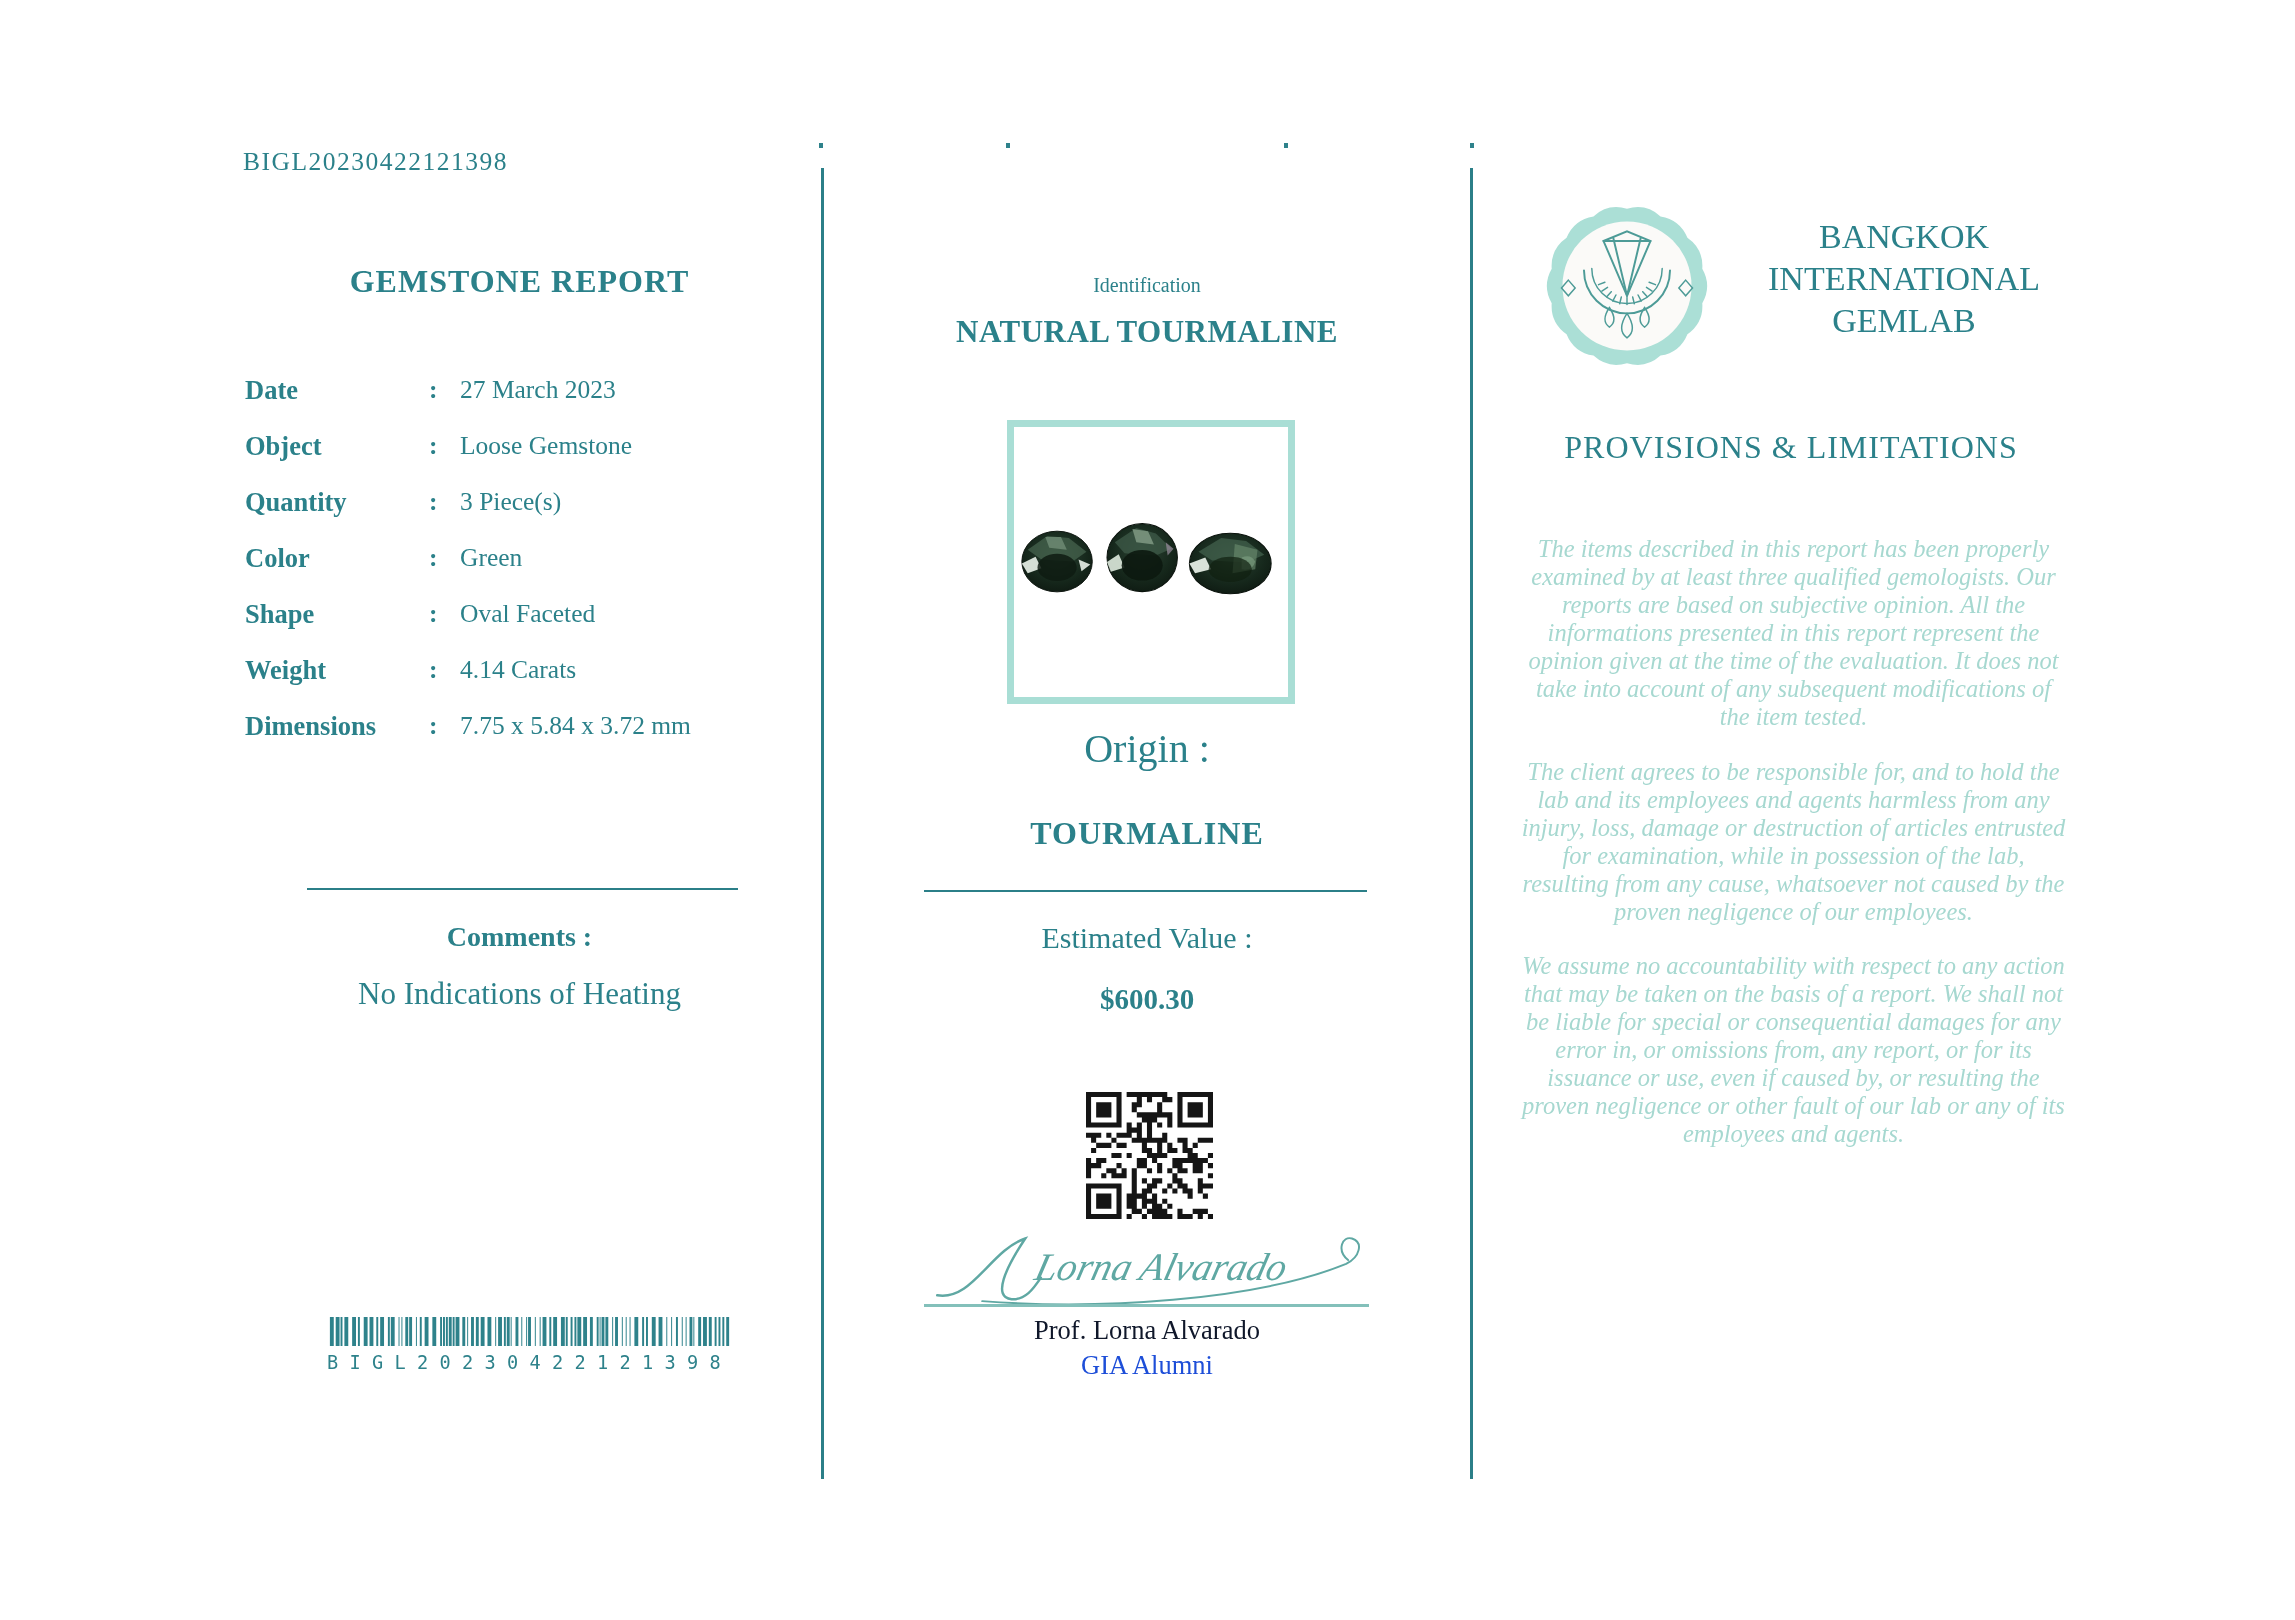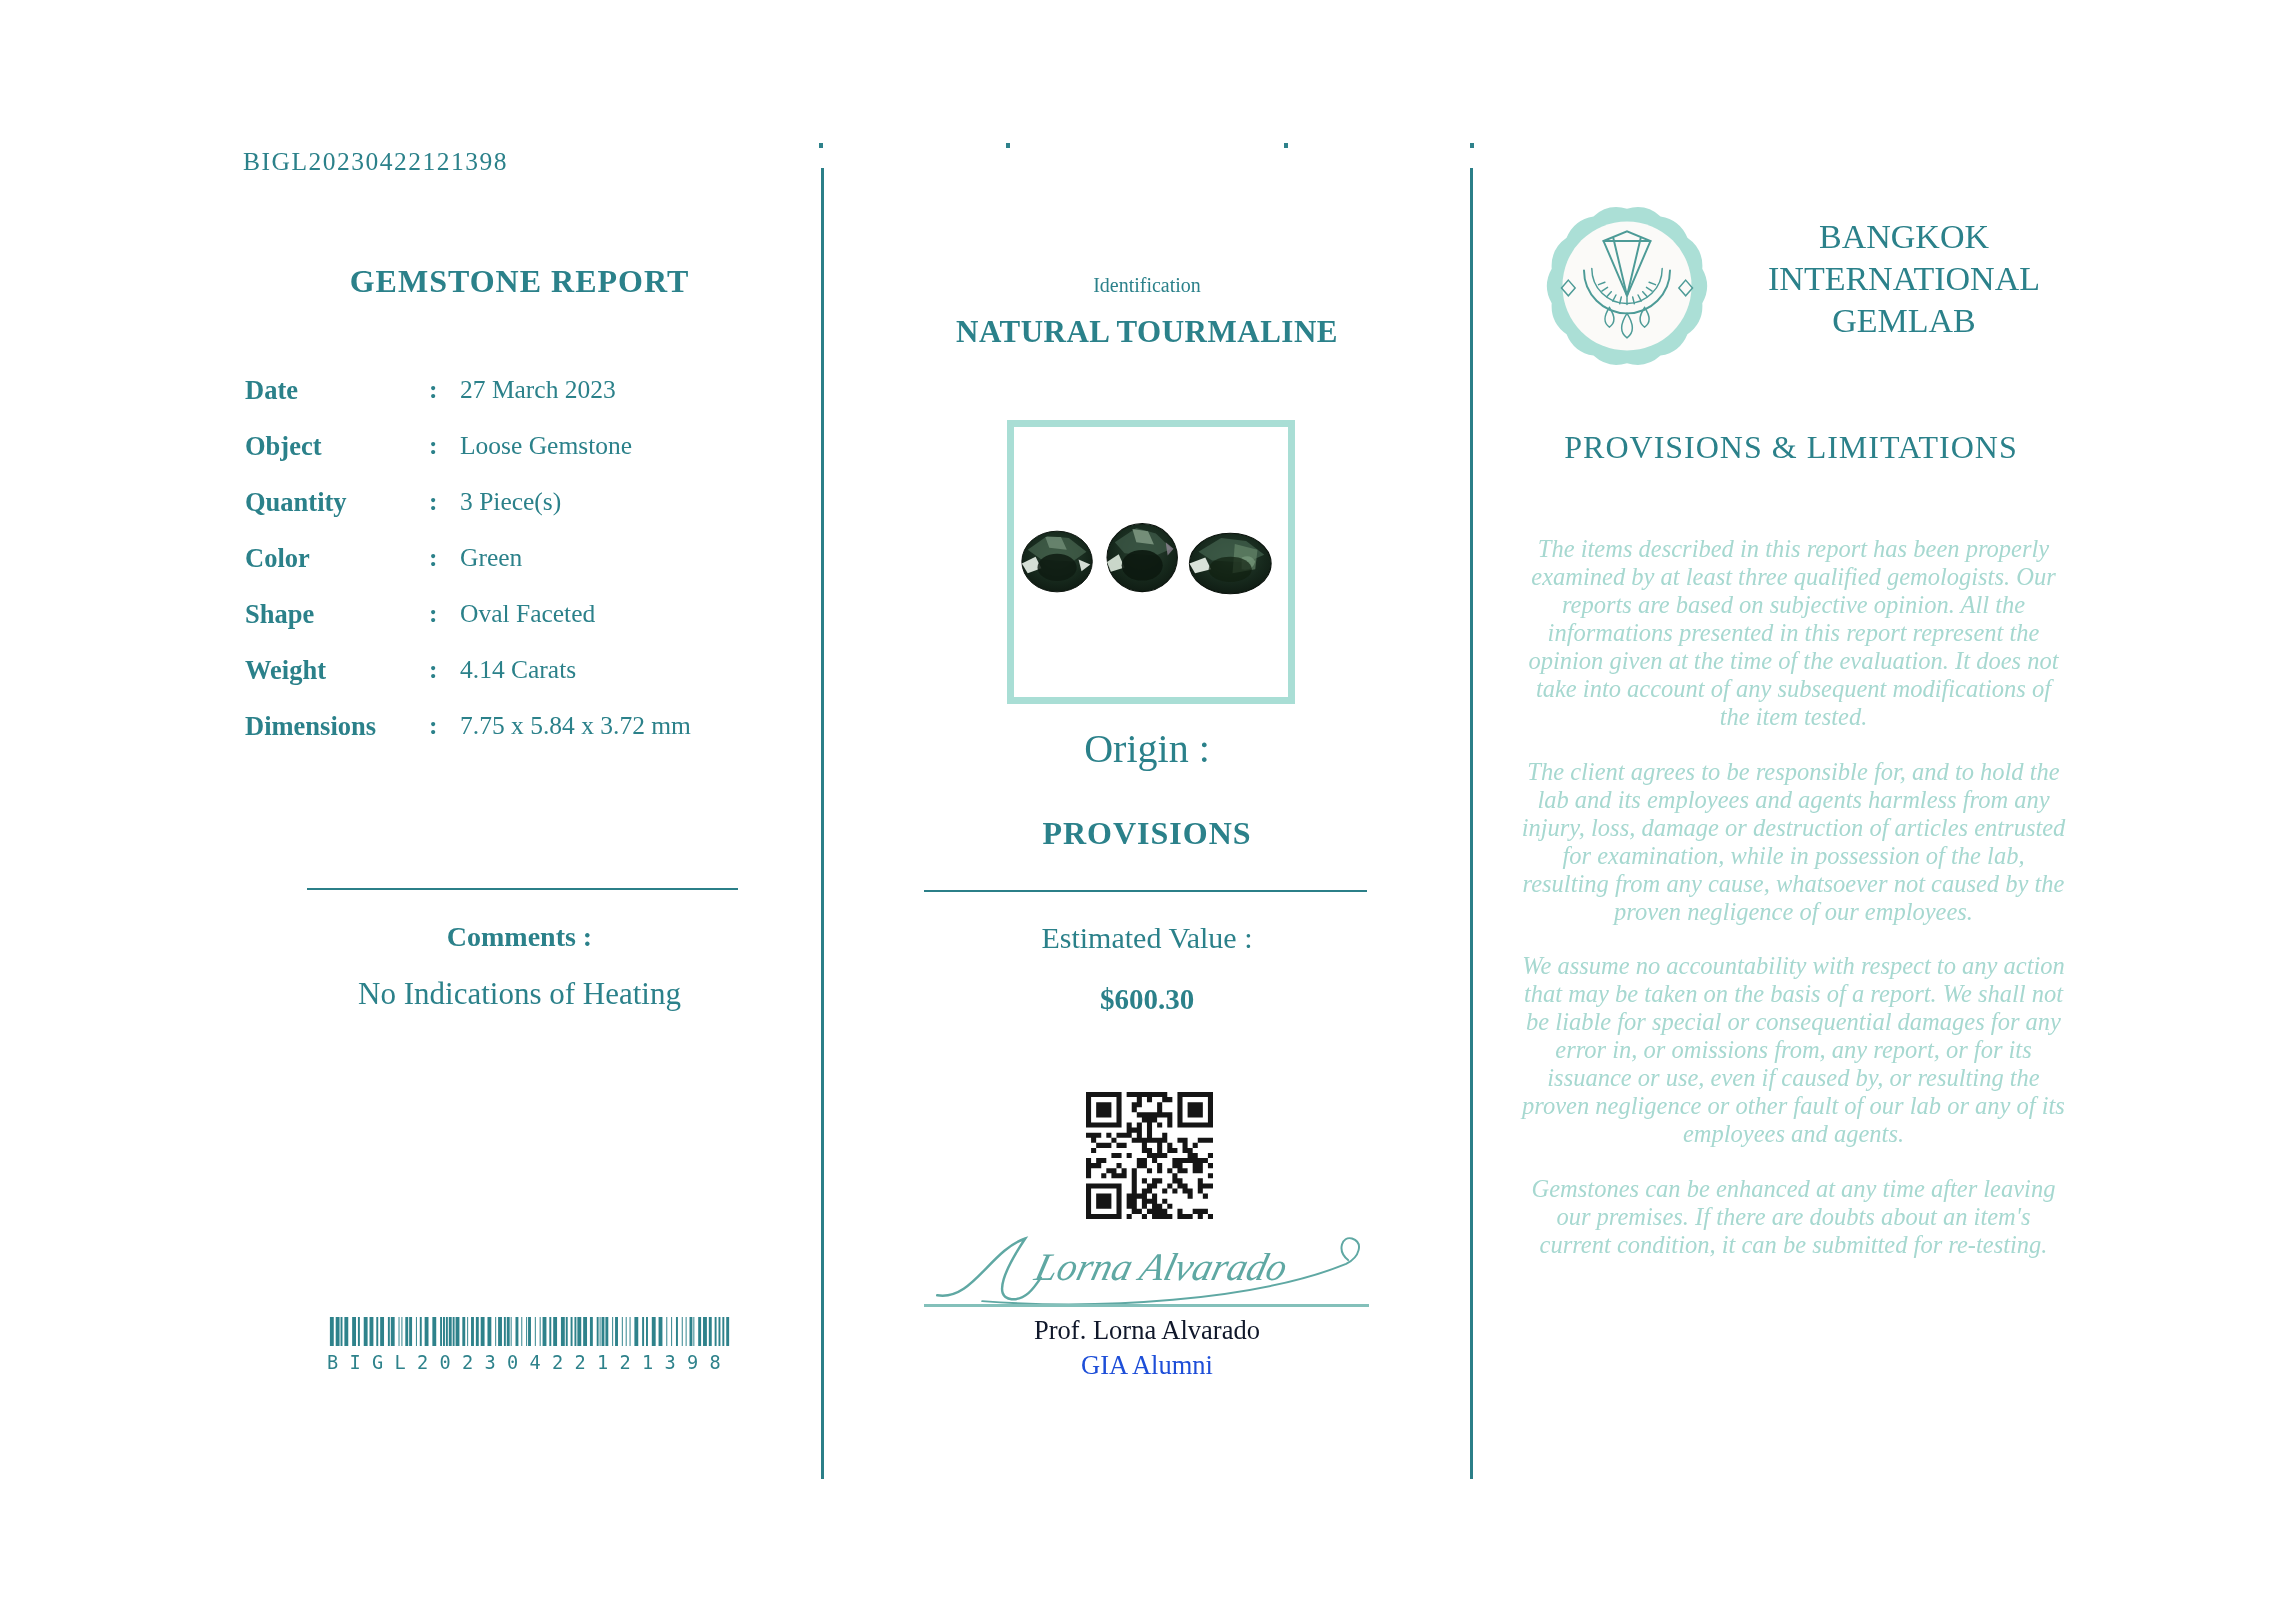--- a/index.html
+++ b/index.html
@@ -147,21 +147,21 @@
       <path d="M-28,-12 L-8,-26 L14,-23 L30,-9 L14,-1 L-16,-3 Z" fill="#41604c" opacity="0.75"></path>
       <path d="M4,-20 L24,-14 L22,6 L2,10 Z" fill="#6c8e70" opacity="0.6"></path>
       <path d="M10,-6 q8,-4 12,4 q-2,10 -12,8 Z" fill="#7fa183" opacity="0.6"></path>
       <polygon points="-36,0 -22,-6 -17,6 -31,10" fill="#e4ece4" opacity="0.95"></polygon>
       <ellipse cy="6" rx="19" ry="13" fill="#10200f" opacity="0.7"></ellipse>
     </g>
   </svg>
 </div>
 
 <div class="abs mid origin-label">Origin :</div>
-<div class="abs mid origin-value">PROVISIONS</div>
+<div class="abs mid origin-value">TOURMALINE</div>
 <div class="abs mid-divider"></div>
 <div class="abs mid value-label">Estimated Value :</div>
 <div class="abs mid value-amount">$600.30</div>
 
 <div class="abs qr-wrap">
   <svg id="qr-svg" width="127" height="127" viewBox="0 0 130 130">
       <path d="M0.0,0.0h5.2v5.2h-5.2zM5.2,0.0h5.2v5.2h-5.2zM10.4,0.0h5.2v5.2h-5.2zM15.6,0.0h5.2v5.2h-5.2zM20.8,0.0h5.2v5.2h-5.2zM26.0,0.0h5.2v5.2h-5.2zM31.2,0.0h5.2v5.2h-5.2zM41.6,0.0h5.2v5.2h-5.2zM46.8,0.0h5.2v5.2h-5.2zM52.0,0.0h5.2v5.2h-5.2zM57.2,0.0h5.2v5.2h-5.2zM62.4,0.0h5.2v5.2h-5.2zM67.6,0.0h5.2v5.2h-5.2zM72.8,0.0h5.2v5.2h-5.2zM78.0,0.0h5.2v5.2h-5.2zM93.6,0.0h5.2v5.2h-5.2zM98.8,0.0h5.2v5.2h-5.2zM104.0,0.0h5.2v5.2h-5.2zM109.2,0.0h5.2v5.2h-5.2zM114.4,0.0h5.2v5.2h-5.2zM119.6,0.0h5.2v5.2h-5.2zM124.8,0.0h5.2v5.2h-5.2zM0.0,5.2h5.2v5.2h-5.2zM31.2,5.2h5.2v5.2h-5.2zM52.0,5.2h5.2v5.2h-5.2zM62.4,5.2h5.2v5.2h-5.2zM78.0,5.2h5.2v5.2h-5.2zM83.2,5.2h5.2v5.2h-5.2zM93.6,5.2h5.2v5.2h-5.2zM124.8,5.2h5.2v5.2h-5.2zM0.0,10.4h5.2v5.2h-5.2zM10.4,10.4h5.2v5.2h-5.2zM15.6,10.4h5.2v5.2h-5.2zM20.8,10.4h5.2v5.2h-5.2zM31.2,10.4h5.2v5.2h-5.2zM46.8,10.4h5.2v5.2h-5.2zM52.0,10.4h5.2v5.2h-5.2zM72.8,10.4h5.2v5.2h-5.2zM93.6,10.4h5.2v5.2h-5.2zM104.0,10.4h5.2v5.2h-5.2zM109.2,10.4h5.2v5.2h-5.2zM114.4,10.4h5.2v5.2h-5.2zM124.8,10.4h5.2v5.2h-5.2zM0.0,15.6h5.2v5.2h-5.2zM10.4,15.6h5.2v5.2h-5.2zM15.6,15.6h5.2v5.2h-5.2zM20.8,15.6h5.2v5.2h-5.2zM31.2,15.6h5.2v5.2h-5.2zM46.8,15.6h5.2v5.2h-5.2zM72.8,15.6h5.2v5.2h-5.2zM93.6,15.6h5.2v5.2h-5.2zM104.0,15.6h5.2v5.2h-5.2zM109.2,15.6h5.2v5.2h-5.2zM114.4,15.6h5.2v5.2h-5.2zM124.8,15.6h5.2v5.2h-5.2zM0.0,20.8h5.2v5.2h-5.2zM10.4,20.8h5.2v5.2h-5.2zM15.6,20.8h5.2v5.2h-5.2zM20.8,20.8h5.2v5.2h-5.2zM31.2,20.8h5.2v5.2h-5.2zM52.0,20.8h5.2v5.2h-5.2zM57.2,20.8h5.2v5.2h-5.2zM62.4,20.8h5.2v5.2h-5.2zM67.6,20.8h5.2v5.2h-5.2zM72.8,20.8h5.2v5.2h-5.2zM78.0,20.8h5.2v5.2h-5.2zM83.2,20.8h5.2v5.2h-5.2zM93.6,20.8h5.2v5.2h-5.2zM104.0,20.8h5.2v5.2h-5.2zM109.2,20.8h5.2v5.2h-5.2zM114.4,20.8h5.2v5.2h-5.2zM124.8,20.8h5.2v5.2h-5.2zM0.0,26.0h5.2v5.2h-5.2zM31.2,26.0h5.2v5.2h-5.2zM57.2,26.0h5.2v5.2h-5.2zM62.4,26.0h5.2v5.2h-5.2zM67.6,26.0h5.2v5.2h-5.2zM83.2,26.0h5.2v5.2h-5.2zM93.6,26.0h5.2v5.2h-5.2zM124.8,26.0h5.2v5.2h-5.2zM0.0,31.2h5.2v5.2h-5.2zM5.2,31.2h5.2v5.2h-5.2zM10.4,31.2h5.2v5.2h-5.2zM15.6,31.2h5.2v5.2h-5.2zM20.8,31.2h5.2v5.2h-5.2zM26.0,31.2h5.2v5.2h-5.2zM31.2,31.2h5.2v5.2h-5.2zM41.6,31.2h5.2v5.2h-5.2zM52.0,31.2h5.2v5.2h-5.2zM62.4,31.2h5.2v5.2h-5.2zM72.8,31.2h5.2v5.2h-5.2zM83.2,31.2h5.2v5.2h-5.2zM93.6,31.2h5.2v5.2h-5.2zM98.8,31.2h5.2v5.2h-5.2zM104.0,31.2h5.2v5.2h-5.2zM109.2,31.2h5.2v5.2h-5.2zM114.4,31.2h5.2v5.2h-5.2zM119.6,31.2h5.2v5.2h-5.2zM124.8,31.2h5.2v5.2h-5.2zM41.6,36.4h5.2v5.2h-5.2zM46.8,36.4h5.2v5.2h-5.2zM52.0,36.4h5.2v5.2h-5.2zM62.4,36.4h5.2v5.2h-5.2zM0.0,41.6h5.2v5.2h-5.2zM5.2,41.6h5.2v5.2h-5.2zM10.4,41.6h5.2v5.2h-5.2zM20.8,41.6h5.2v5.2h-5.2zM31.2,41.6h5.2v5.2h-5.2zM36.4,41.6h5.2v5.2h-5.2zM41.6,41.6h5.2v5.2h-5.2zM52.0,41.6h5.2v5.2h-5.2zM62.4,41.6h5.2v5.2h-5.2zM78.0,41.6h5.2v5.2h-5.2zM5.2,46.8h5.2v5.2h-5.2zM26.0,46.8h5.2v5.2h-5.2zM46.8,46.8h5.2v5.2h-5.2zM52.0,46.8h5.2v5.2h-5.2zM57.2,46.8h5.2v5.2h-5.2zM62.4,46.8h5.2v5.2h-5.2zM67.6,46.8h5.2v5.2h-5.2zM72.8,46.8h5.2v5.2h-5.2zM78.0,46.8h5.2v5.2h-5.2zM93.6,46.8h5.2v5.2h-5.2zM98.8,46.8h5.2v5.2h-5.2zM114.4,46.8h5.2v5.2h-5.2zM119.6,46.8h5.2v5.2h-5.2zM124.8,46.8h5.2v5.2h-5.2zM10.4,52.0h5.2v5.2h-5.2zM15.6,52.0h5.2v5.2h-5.2zM20.8,52.0h5.2v5.2h-5.2zM31.2,52.0h5.2v5.2h-5.2zM36.4,52.0h5.2v5.2h-5.2zM57.2,52.0h5.2v5.2h-5.2zM72.8,52.0h5.2v5.2h-5.2zM83.2,52.0h5.2v5.2h-5.2zM98.8,52.0h5.2v5.2h-5.2zM109.2,52.0h5.2v5.2h-5.2zM5.2,57.2h5.2v5.2h-5.2zM57.2,57.2h5.2v5.2h-5.2zM62.4,57.2h5.2v5.2h-5.2zM72.8,57.2h5.2v5.2h-5.2zM83.2,57.2h5.2v5.2h-5.2zM88.4,57.2h5.2v5.2h-5.2zM98.8,57.2h5.2v5.2h-5.2zM104.0,57.2h5.2v5.2h-5.2zM26.0,62.4h5.2v5.2h-5.2zM31.2,62.4h5.2v5.2h-5.2zM41.6,62.4h5.2v5.2h-5.2zM62.4,62.4h5.2v5.2h-5.2zM67.6,62.4h5.2v5.2h-5.2zM72.8,62.4h5.2v5.2h-5.2zM78.0,62.4h5.2v5.2h-5.2zM104.0,62.4h5.2v5.2h-5.2zM109.2,62.4h5.2v5.2h-5.2zM124.8,62.4h5.2v5.2h-5.2zM0.0,67.6h5.2v5.2h-5.2zM10.4,67.6h5.2v5.2h-5.2zM15.6,67.6h5.2v5.2h-5.2zM52.0,67.6h5.2v5.2h-5.2zM57.2,67.6h5.2v5.2h-5.2zM67.6,67.6h5.2v5.2h-5.2zM88.4,67.6h5.2v5.2h-5.2zM93.6,67.6h5.2v5.2h-5.2zM98.8,67.6h5.2v5.2h-5.2zM104.0,67.6h5.2v5.2h-5.2zM109.2,67.6h5.2v5.2h-5.2zM114.4,67.6h5.2v5.2h-5.2zM119.6,67.6h5.2v5.2h-5.2zM0.0,72.8h5.2v5.2h-5.2zM5.2,72.8h5.2v5.2h-5.2zM10.4,72.8h5.2v5.2h-5.2zM31.2,72.8h5.2v5.2h-5.2zM52.0,72.8h5.2v5.2h-5.2zM57.2,72.8h5.2v5.2h-5.2zM72.8,72.8h5.2v5.2h-5.2zM88.4,72.8h5.2v5.2h-5.2zM93.6,72.8h5.2v5.2h-5.2zM109.2,72.8h5.2v5.2h-5.2zM114.4,72.8h5.2v5.2h-5.2zM124.8,72.8h5.2v5.2h-5.2zM0.0,78.0h5.2v5.2h-5.2zM20.8,78.0h5.2v5.2h-5.2zM26.0,78.0h5.2v5.2h-5.2zM36.4,78.0h5.2v5.2h-5.2zM46.8,78.0h5.2v5.2h-5.2zM62.4,78.0h5.2v5.2h-5.2zM72.8,78.0h5.2v5.2h-5.2zM83.2,78.0h5.2v5.2h-5.2zM93.6,78.0h5.2v5.2h-5.2zM98.8,78.0h5.2v5.2h-5.2zM109.2,78.0h5.2v5.2h-5.2zM114.4,78.0h5.2v5.2h-5.2zM0.0,83.2h5.2v5.2h-5.2zM15.6,83.2h5.2v5.2h-5.2zM26.0,83.2h5.2v5.2h-5.2zM31.2,83.2h5.2v5.2h-5.2zM36.4,83.2h5.2v5.2h-5.2zM46.8,83.2h5.2v5.2h-5.2zM88.4,83.2h5.2v5.2h-5.2zM124.8,83.2h5.2v5.2h-5.2zM46.8,88.4h5.2v5.2h-5.2zM57.2,88.4h5.2v5.2h-5.2zM67.6,88.4h5.2v5.2h-5.2zM72.8,88.4h5.2v5.2h-5.2zM88.4,88.4h5.2v5.2h-5.2zM93.6,88.4h5.2v5.2h-5.2zM114.4,88.4h5.2v5.2h-5.2zM0.0,93.6h5.2v5.2h-5.2zM5.2,93.6h5.2v5.2h-5.2zM10.4,93.6h5.2v5.2h-5.2zM15.6,93.6h5.2v5.2h-5.2zM20.8,93.6h5.2v5.2h-5.2zM26.0,93.6h5.2v5.2h-5.2zM31.2,93.6h5.2v5.2h-5.2zM46.8,93.6h5.2v5.2h-5.2zM62.4,93.6h5.2v5.2h-5.2zM67.6,93.6h5.2v5.2h-5.2zM83.2,93.6h5.2v5.2h-5.2zM93.6,93.6h5.2v5.2h-5.2zM98.8,93.6h5.2v5.2h-5.2zM114.4,93.6h5.2v5.2h-5.2zM119.6,93.6h5.2v5.2h-5.2zM124.8,93.6h5.2v5.2h-5.2zM0.0,98.8h5.2v5.2h-5.2zM31.2,98.8h5.2v5.2h-5.2zM46.8,98.8h5.2v5.2h-5.2zM57.2,98.8h5.2v5.2h-5.2zM62.4,98.8h5.2v5.2h-5.2zM78.0,98.8h5.2v5.2h-5.2zM88.4,98.8h5.2v5.2h-5.2zM98.8,98.8h5.2v5.2h-5.2zM104.0,98.8h5.2v5.2h-5.2zM114.4,98.8h5.2v5.2h-5.2zM0.0,104.0h5.2v5.2h-5.2zM10.4,104.0h5.2v5.2h-5.2zM15.6,104.0h5.2v5.2h-5.2zM20.8,104.0h5.2v5.2h-5.2zM31.2,104.0h5.2v5.2h-5.2zM41.6,104.0h5.2v5.2h-5.2zM46.8,104.0h5.2v5.2h-5.2zM52.0,104.0h5.2v5.2h-5.2zM57.2,104.0h5.2v5.2h-5.2zM67.6,104.0h5.2v5.2h-5.2zM104.0,104.0h5.2v5.2h-5.2zM119.6,104.0h5.2v5.2h-5.2zM0.0,109.2h5.2v5.2h-5.2zM10.4,109.2h5.2v5.2h-5.2zM15.6,109.2h5.2v5.2h-5.2zM20.8,109.2h5.2v5.2h-5.2zM31.2,109.2h5.2v5.2h-5.2zM41.6,109.2h5.2v5.2h-5.2zM46.8,109.2h5.2v5.2h-5.2zM57.2,109.2h5.2v5.2h-5.2zM62.4,109.2h5.2v5.2h-5.2zM67.6,109.2h5.2v5.2h-5.2zM78.0,109.2h5.2v5.2h-5.2zM0.0,114.4h5.2v5.2h-5.2zM10.4,114.4h5.2v5.2h-5.2zM15.6,114.4h5.2v5.2h-5.2zM20.8,114.4h5.2v5.2h-5.2zM31.2,114.4h5.2v5.2h-5.2zM41.6,114.4h5.2v5.2h-5.2zM46.8,114.4h5.2v5.2h-5.2zM57.2,114.4h5.2v5.2h-5.2zM67.6,114.4h5.2v5.2h-5.2zM72.8,114.4h5.2v5.2h-5.2zM83.2,114.4h5.2v5.2h-5.2zM0.0,119.6h5.2v5.2h-5.2zM31.2,119.6h5.2v5.2h-5.2zM46.8,119.6h5.2v5.2h-5.2zM52.0,119.6h5.2v5.2h-5.2zM62.4,119.6h5.2v5.2h-5.2zM67.6,119.6h5.2v5.2h-5.2zM72.8,119.6h5.2v5.2h-5.2zM78.0,119.6h5.2v5.2h-5.2zM93.6,119.6h5.2v5.2h-5.2zM109.2,119.6h5.2v5.2h-5.2zM114.4,119.6h5.2v5.2h-5.2zM119.6,119.6h5.2v5.2h-5.2zM0.0,124.8h5.2v5.2h-5.2zM5.2,124.8h5.2v5.2h-5.2zM10.4,124.8h5.2v5.2h-5.2zM15.6,124.8h5.2v5.2h-5.2zM20.8,124.8h5.2v5.2h-5.2zM26.0,124.8h5.2v5.2h-5.2zM31.2,124.8h5.2v5.2h-5.2zM41.6,124.8h5.2v5.2h-5.2zM57.2,124.8h5.2v5.2h-5.2zM67.6,124.8h5.2v5.2h-5.2zM72.8,124.8h5.2v5.2h-5.2zM78.0,124.8h5.2v5.2h-5.2zM83.2,124.8h5.2v5.2h-5.2zM93.6,124.8h5.2v5.2h-5.2zM98.8,124.8h5.2v5.2h-5.2zM104.0,124.8h5.2v5.2h-5.2zM114.4,124.8h5.2v5.2h-5.2zM124.8,124.8h5.2v5.2h-5.2z" fill="#151515"></path>
     </svg>
 </div>
 
@@ -206,15 +206,14 @@
   <div>INTERNATIONAL</div>
   <div>GEMLAB</div>
 </div>
 
 <div class="abs prov-title">PROVISIONS &amp; LIMITATIONS</div>
 
 <div class="abs prov-paras">
   <p>The items described in this report has been properly examined by at least three qualified gemologists. Our reports are based on subjective opinion. All the informations presented in this report represent the opinion given at the time of the evaluation. It does not take into account of any subsequent modifications of the item tested.</p>
   <p>The client agrees to be responsible for, and to hold the lab and its employees and agents harmless from any injury, loss, damage or destruction of articles entrusted for examination, while in possession of the lab, resulting from any cause, whatsoever not caused by the proven negligence of our employees.</p>
   <p>We assume no accountability with respect to any action that may be taken on the basis of a report. We shall not be liable for special or consequential damages for any error in, or omissions from, any report, or for its issuance or use, even if caused by, or resulting the proven negligence or other fault of our lab or any of its employees and agents.</p>
-  <p>Gemstones can be enhanced at any time after leaving our premises. If there are doubts about an item's current condition, it can be submitted for re-testing.</p>
 </div>
 
 
 </body></html>

